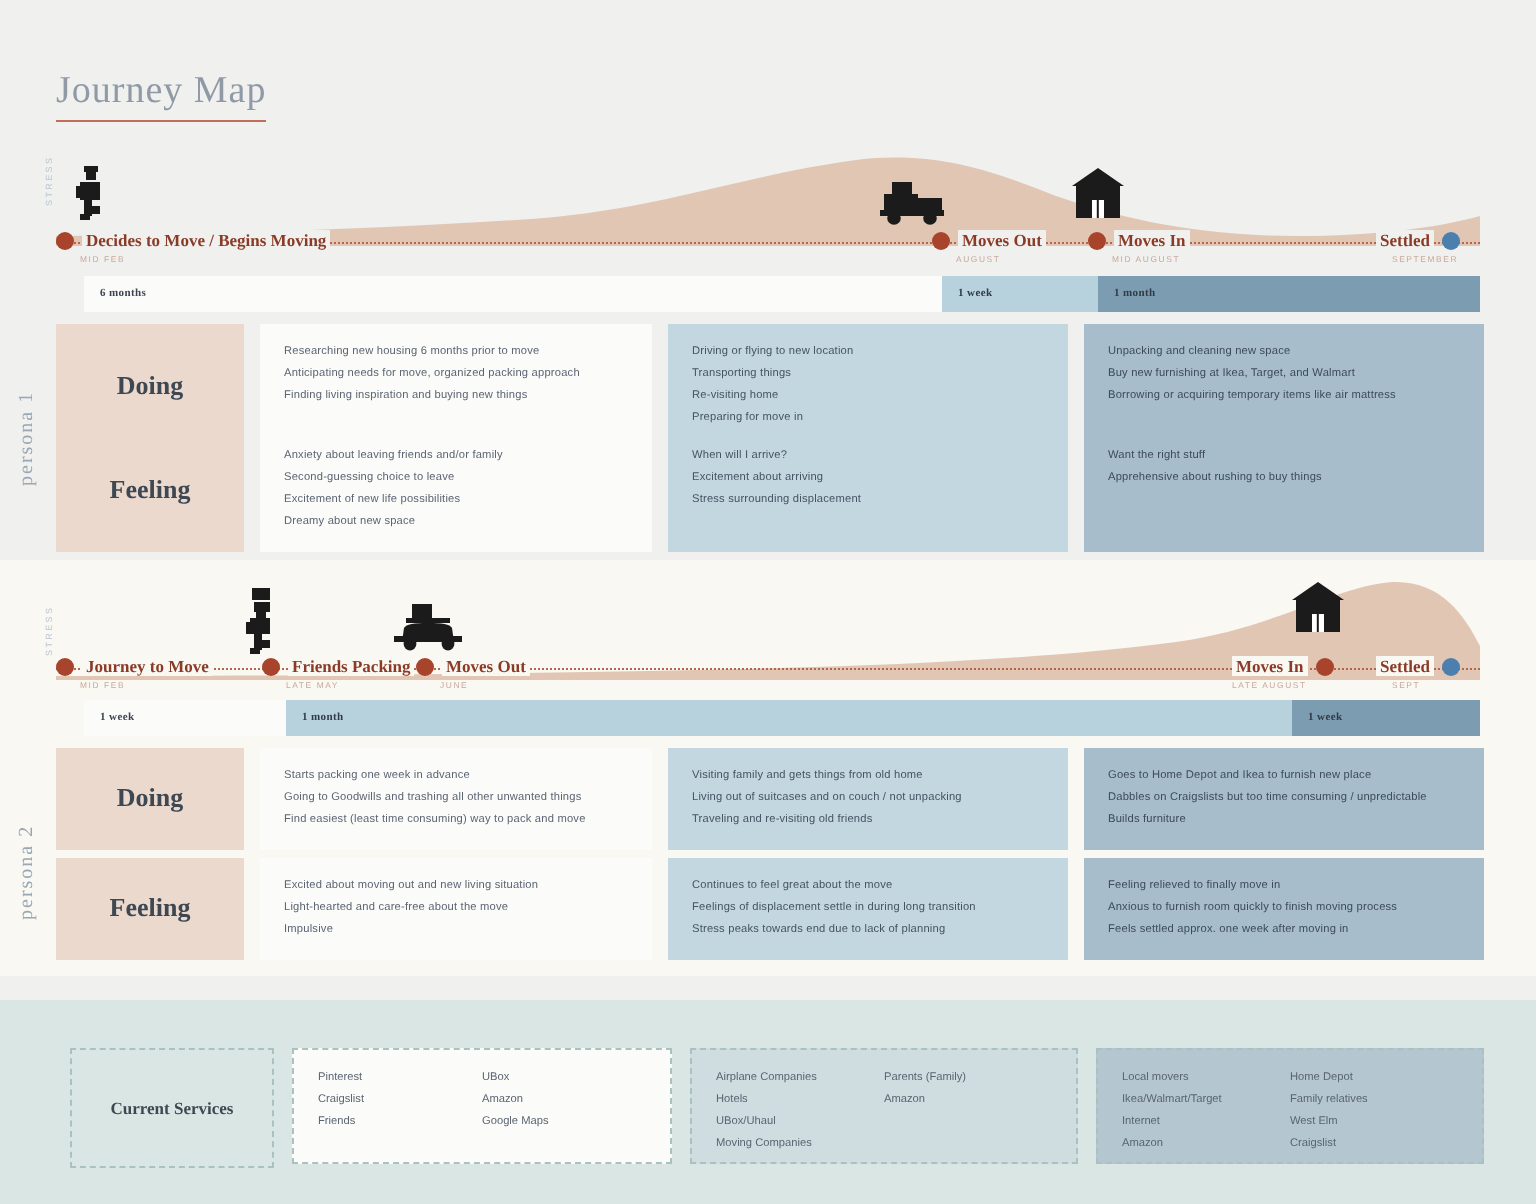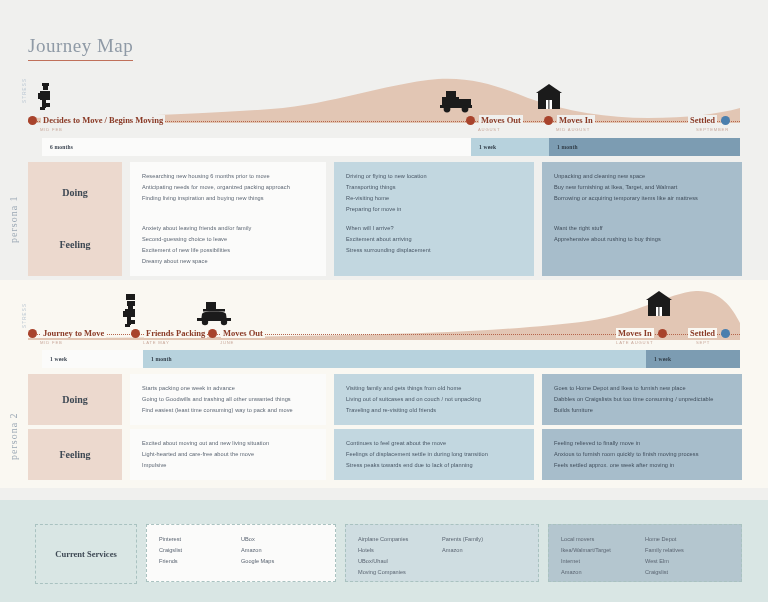--- a/index.html
+++ b/index.html
@@ -75,21 +75,21 @@
   .dur.d-white{background:#fbfbfa;}
   .dur.d-light{background:#b7d2dd;}
   .dur.d-dark{background:#7c9cb2;}
   .dur.d-dark span,.dur.d-light span{color:#2f3b46;}
 
   
   .row{position:absolute;left:28px;width:712px;display:flex;gap:8px;}
   .rowlabel{
     width:94px;flex:0 0 94px;display:flex;align-items:center;justify-content:center;
     font-family:"Liberation Serif","DejaVu Serif",serif;font-weight:bold;
-    font-size:10px;color:#3d4853;background:#ecd9ce;
+    font-size:13px;color:#3d4853;background:#ecd9ce;
   }
   .cell{
     padding:9px 12px;box-sizing:border-box;
     font-size:5.6px;line-height:1.95;color:#5b6572;letter-spacing:.1px;
   }
   .cell li{list-style:none;}
   .cell ul{margin:0;padding:0;}
   .c-white{background:#fbfbfa;}
   .c-light{background:#c2d7e0;color:#465463;}
   .c-dark{background:#a7bdcb;color:#3e4b59;}

